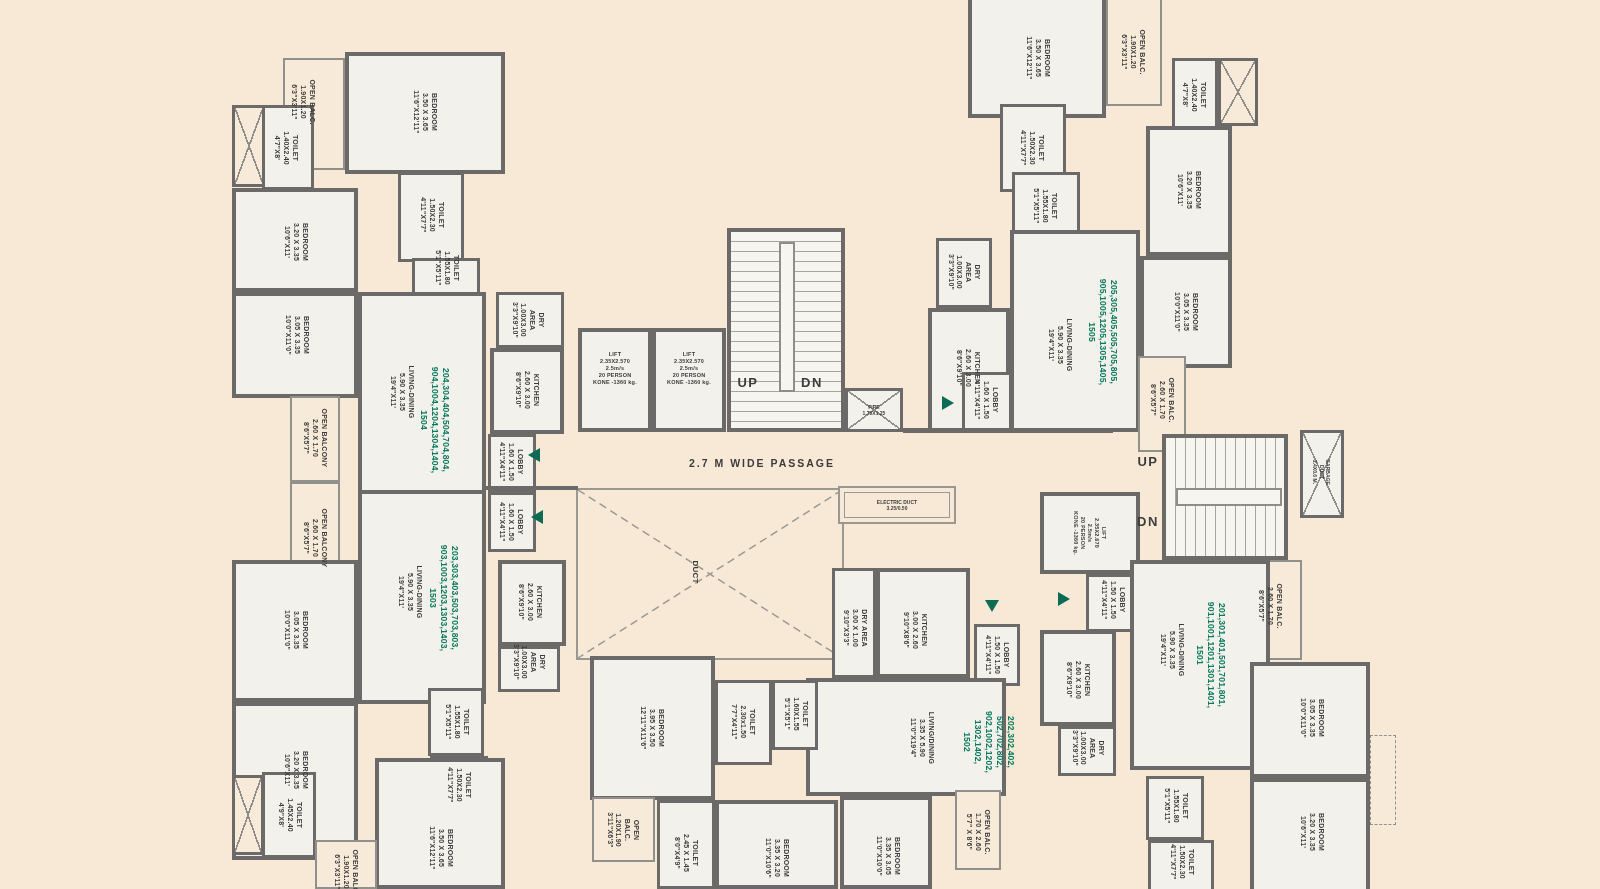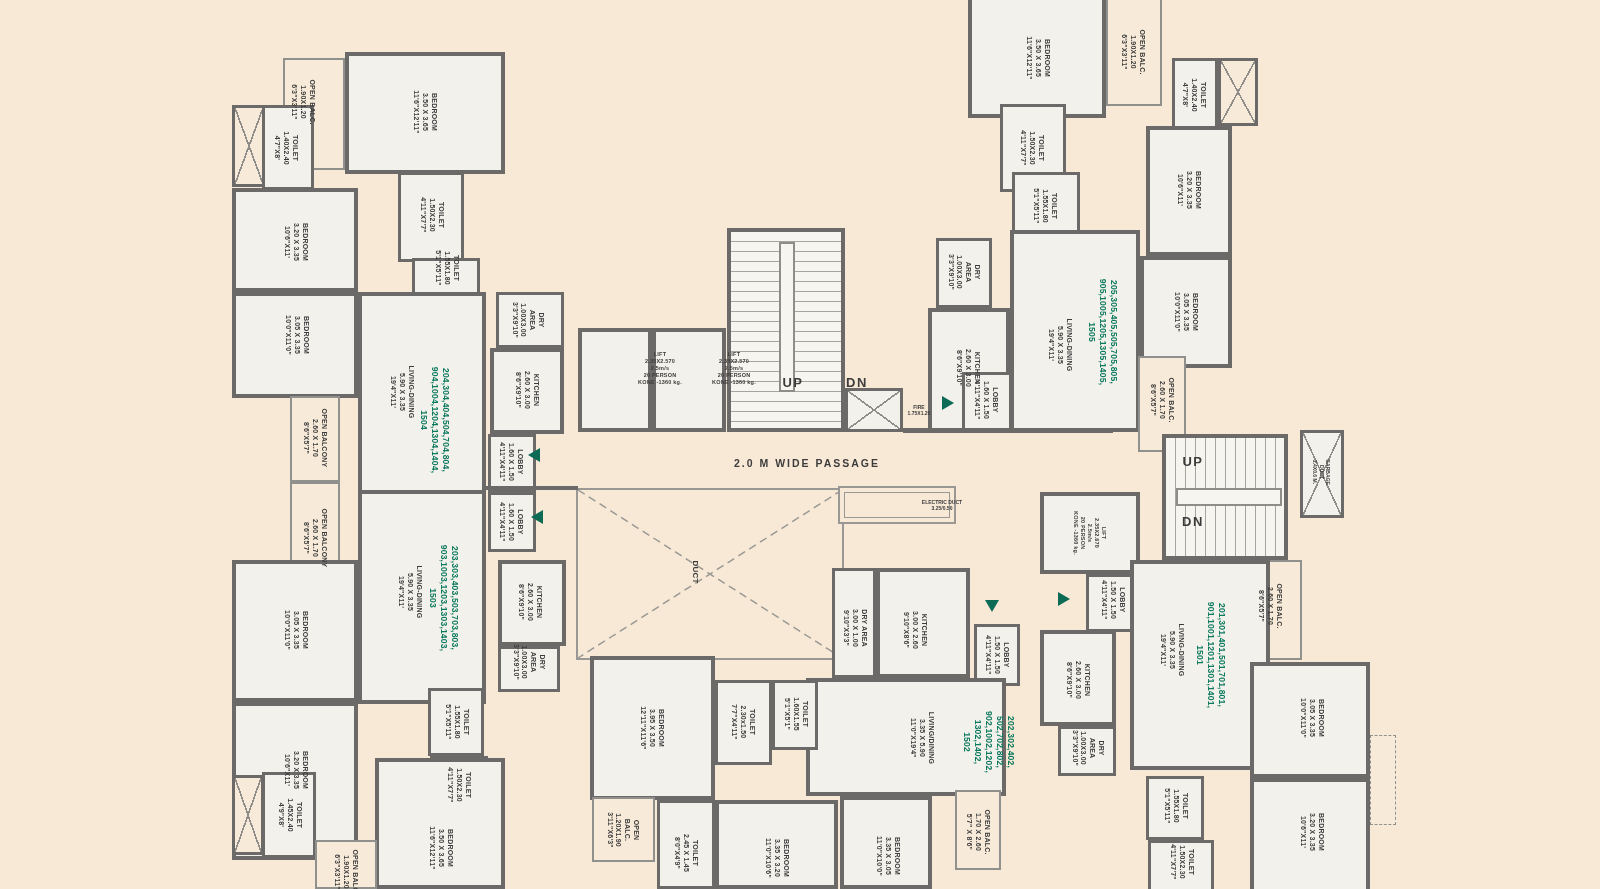--- a/index.html
+++ b/index.html
@@ -16,21 +16,21 @@
   .stairV{position:absolute;box-sizing:border-box;border:4px solid #6b6a68;z-index:1;
     background:repeating-linear-gradient(to bottom,#f7f5f0 0 9px,#a5a4a0 9px 10px);}
   .stairH{position:absolute;box-sizing:border-box;border:4px solid #6b6a68;z-index:1;
     background:repeating-linear-gradient(to right,#f7f5f0 0 9px,#a5a4a0 9px 10px);}
   .rail{position:absolute;background:#f7f5f0;border:2px solid #8e8d8a;box-sizing:border-box;z-index:2;}
   .wall{position:absolute;background:#6b6a68;z-index:2;}
   .duct-box{position:absolute;border:2px solid #9a9894;box-sizing:border-box;background:#f8e9d7;z-index:1;}
   .duct-inner{position:absolute;left:4px;top:4px;right:4px;bottom:4px;border:1px solid #9a9894;}
   .lbl{position:absolute;transform:translate(-50%,-50%) rotate(90deg);font-size:7px;line-height:1.25;
        font-weight:700;color:#3c3c3c;text-align:center;white-space:pre-line;letter-spacing:.2px;z-index:5;}
-  .lbl.h{transform:translate(-50%,-50%);margin-left:45px;}
+  .lbl.h{transform:translate(-50%,-50%);}
   .lbl.g{color:#0c7a5e;font-size:8.5px;line-height:1.3;}
   .lbl.big{font-size:13px;letter-spacing:1.5px;}
   .lbl.mid{font-size:10.5px;letter-spacing:2px;}
   .lbl.small{font-size:5.5px;}
   .lbl.tiny{font-size:5px;letter-spacing:0;}
   .tri{position:absolute;width:0;height:0;z-index:6;}
   .tri.left{border-top:7px solid transparent;border-bottom:7px solid transparent;border-right:12px solid #0d6b55;}
   .tri.right{border-top:7px solid transparent;border-bottom:7px solid transparent;border-left:12px solid #0d6b55;}
   .tri.down{border-left:7px solid transparent;border-right:7px solid transparent;border-top:12px solid #0d6b55;}
   .xsvg{position:absolute;left:0;top:0;width:100%;height:100%;}
@@ -219,21 +219,21 @@
 KONE -1360 kg.</span>
   <span class="lbl h small" style="left:689px;top:368px">LIFT
 2.35X2.570
 2.5m/s
 20 PERSON
 KONE -1360 kg.</span>
   <span class="lbl h big" style="left:748px;top:383px">UP</span>
   <span class="lbl h big" style="left:812px;top:383px">DN</span>
   <span class="lbl h tiny" style="left:874px;top:410px">FIRE
 1.75X1.25</span>
-  <span class="lbl h mid" style="left:762px;top:464px">2.0 M WIDE PASSAGE</span>
+  <span class="lbl h mid" style="left:762px;top:464px">2.7 M WIDE PASSAGE</span>
   <span class="lbl" style="left:695px;top:572px;font-size:8px">DUCT</span>
   <span class="lbl h tiny" style="left:897px;top:505px">ELECTRIC DUCT
 3.25/0.50</span>
 
   <span class="lbl" style="left:1038px;top:58px">BEDROOM
 3.50 X 3.65
 11'6"X12'11"</span>
   <span class="lbl" style="left:1133px;top:52px">OPEN BALC.
 1.90X1.20
 6'3"X3'11"</span>

